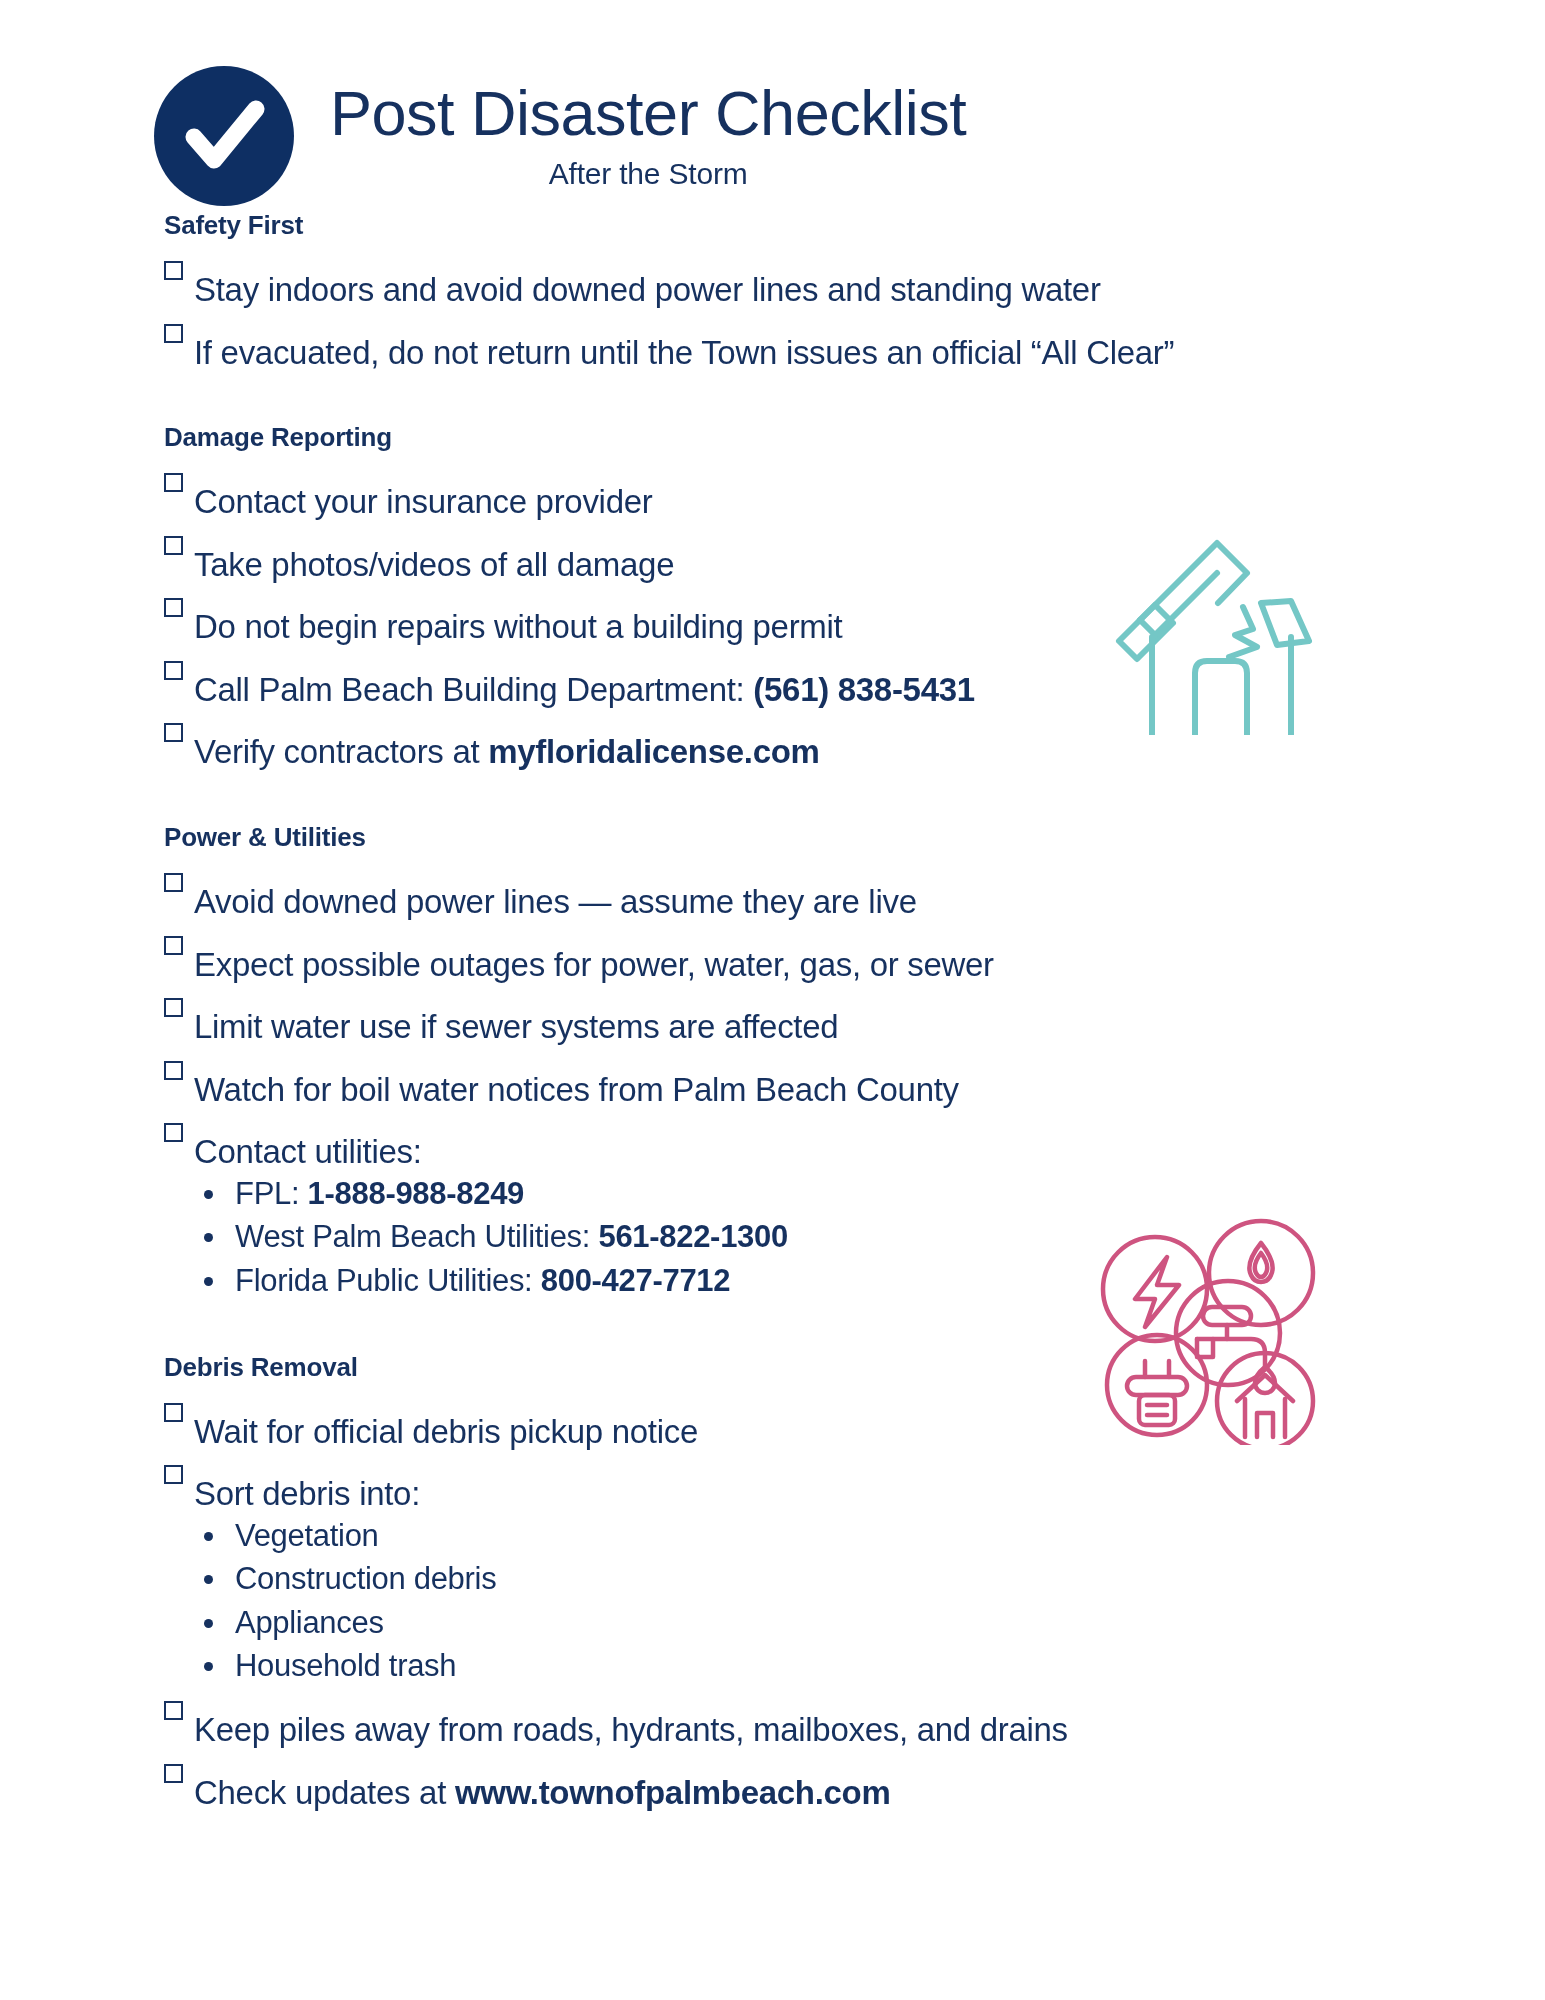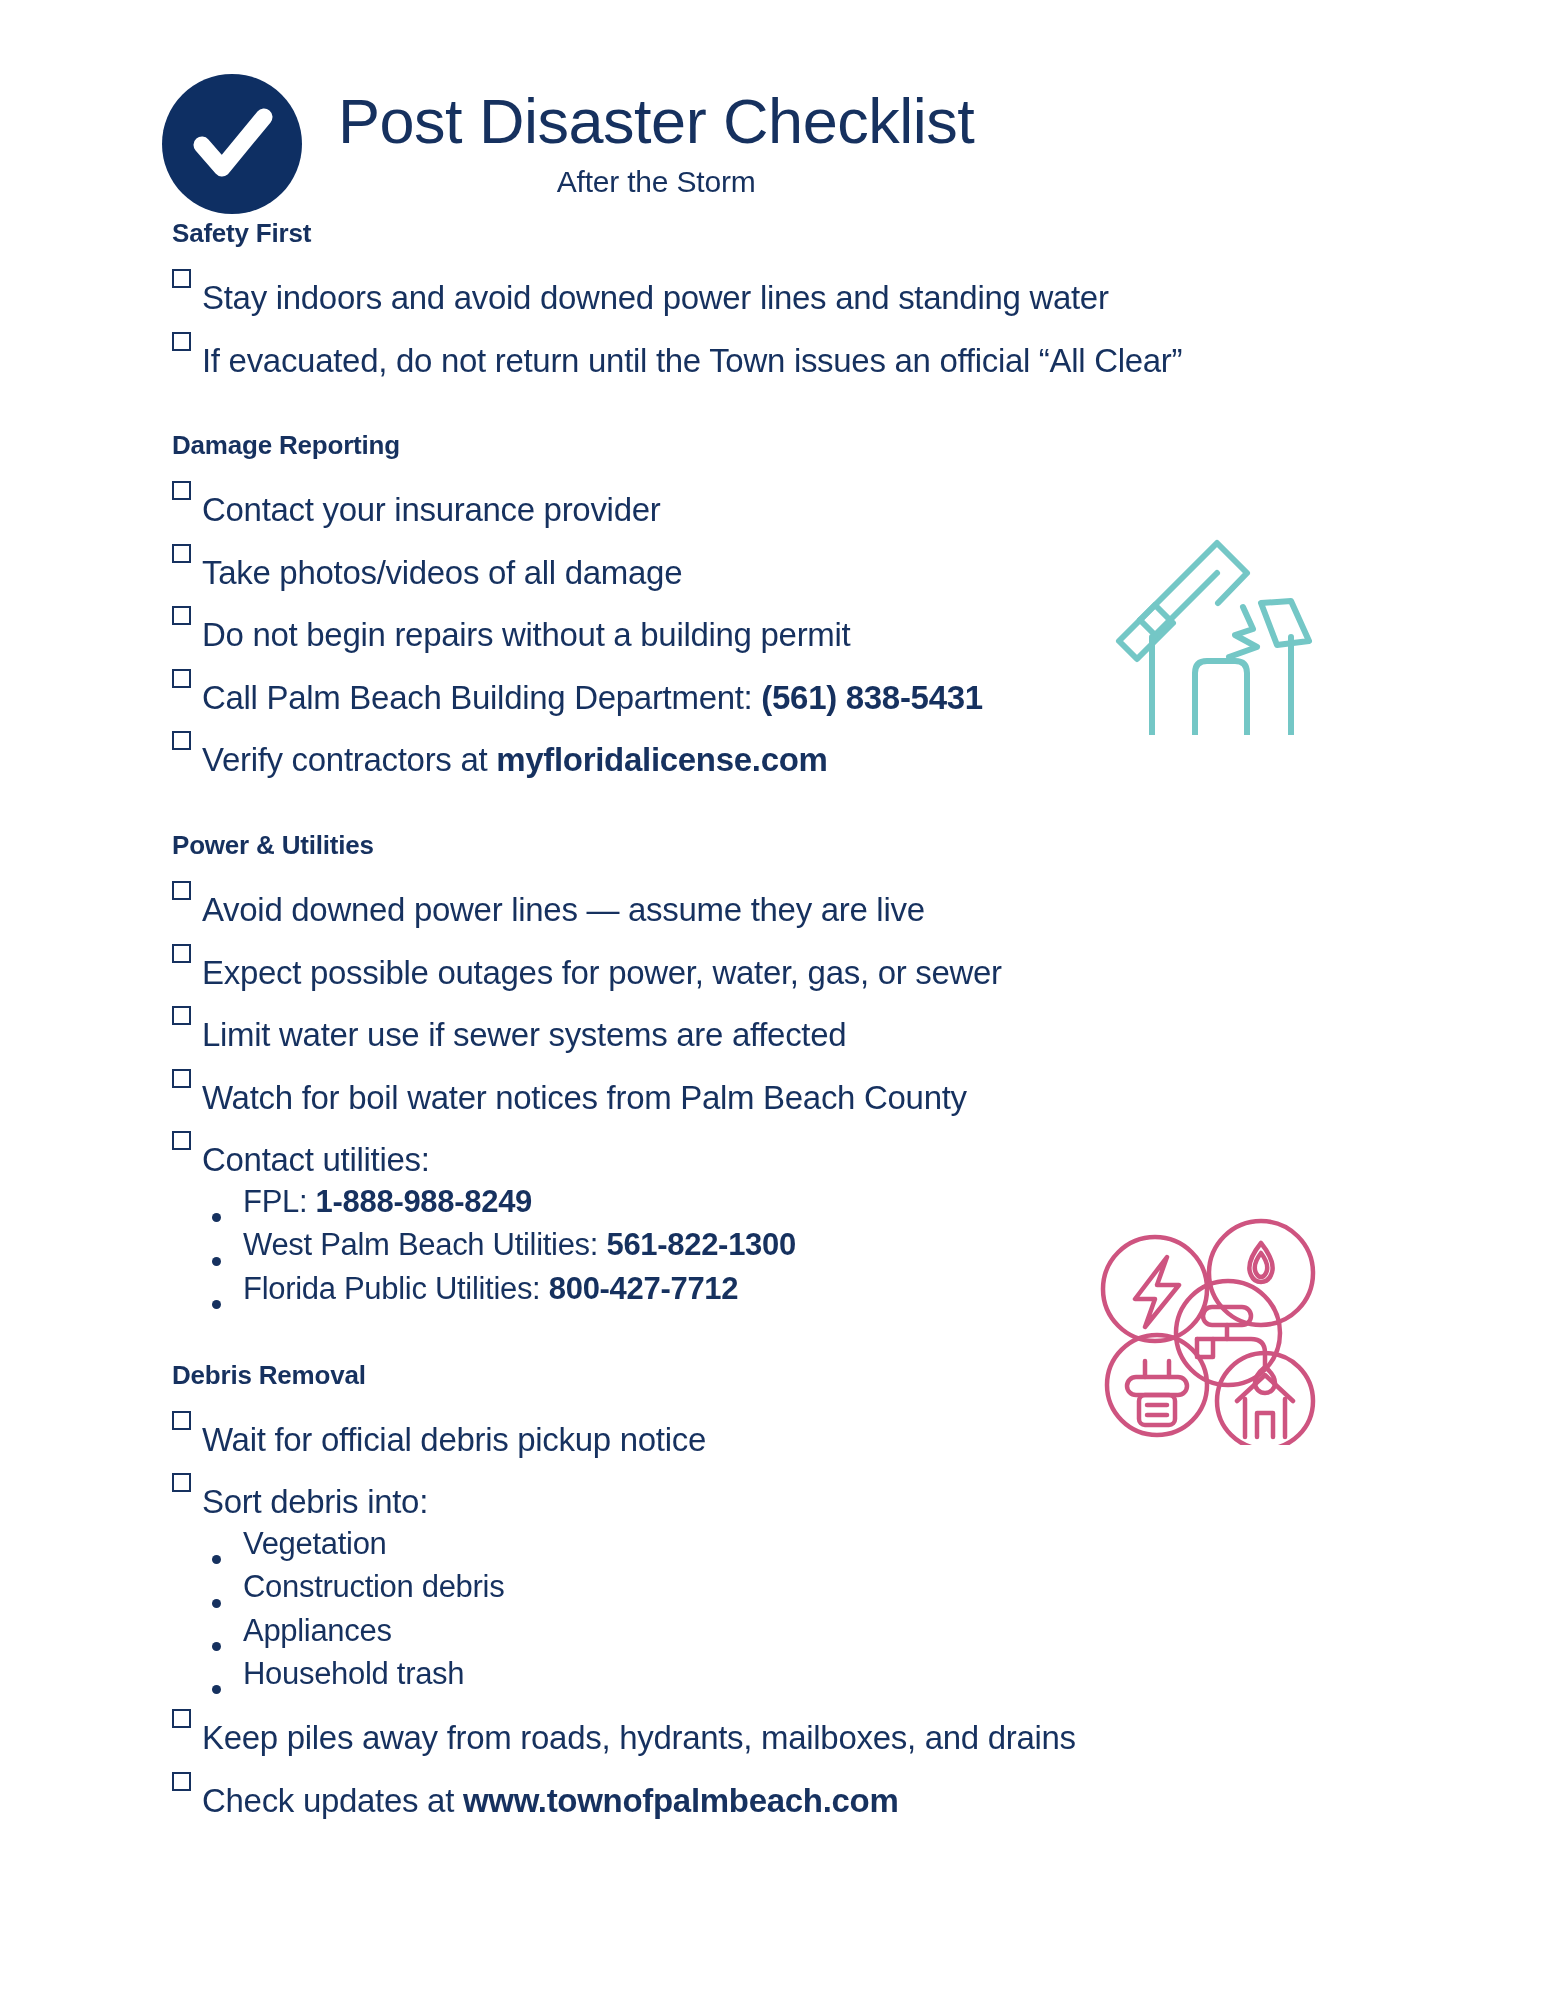--- a/index.html
+++ b/index.html
@@ -14,21 +14,21 @@
     font-family: "Liberation Sans", sans-serif;
     color: #16315f;
     position: relative;
     overflow: hidden;
   }
 
   .page {
     position: relative;
     width: 1359px;
     height: 2000px;
-    padding: 12px;
+    padding: 4px;
     background: #fff;
   }
 
   
   .header {
     position: relative;
     display: flex;
     align-items: flex-start;
     padding: 60px 0 0 150px;
     height: 190px;
@@ -111,21 +111,21 @@
 
   .check-text { flex: 1 1 auto; margin-top: 20px; }
 
   .check-text b { font-weight: bold; }
 
   .bullet-line {
     font-size: 31px;
     line-height: 1.3;
     color: #16315f;
     display: flex;
-    align-items: flex-end;
+    align-items: flex-start;
     margin-left: 40px;
     margin-bottom: 3px;
     letter-spacing: -0.3px;
   }
 
   .bullet-dot {
     flex: 0 0 auto;
     width: 9px;
     height: 9px;
     border-radius: 50%;

